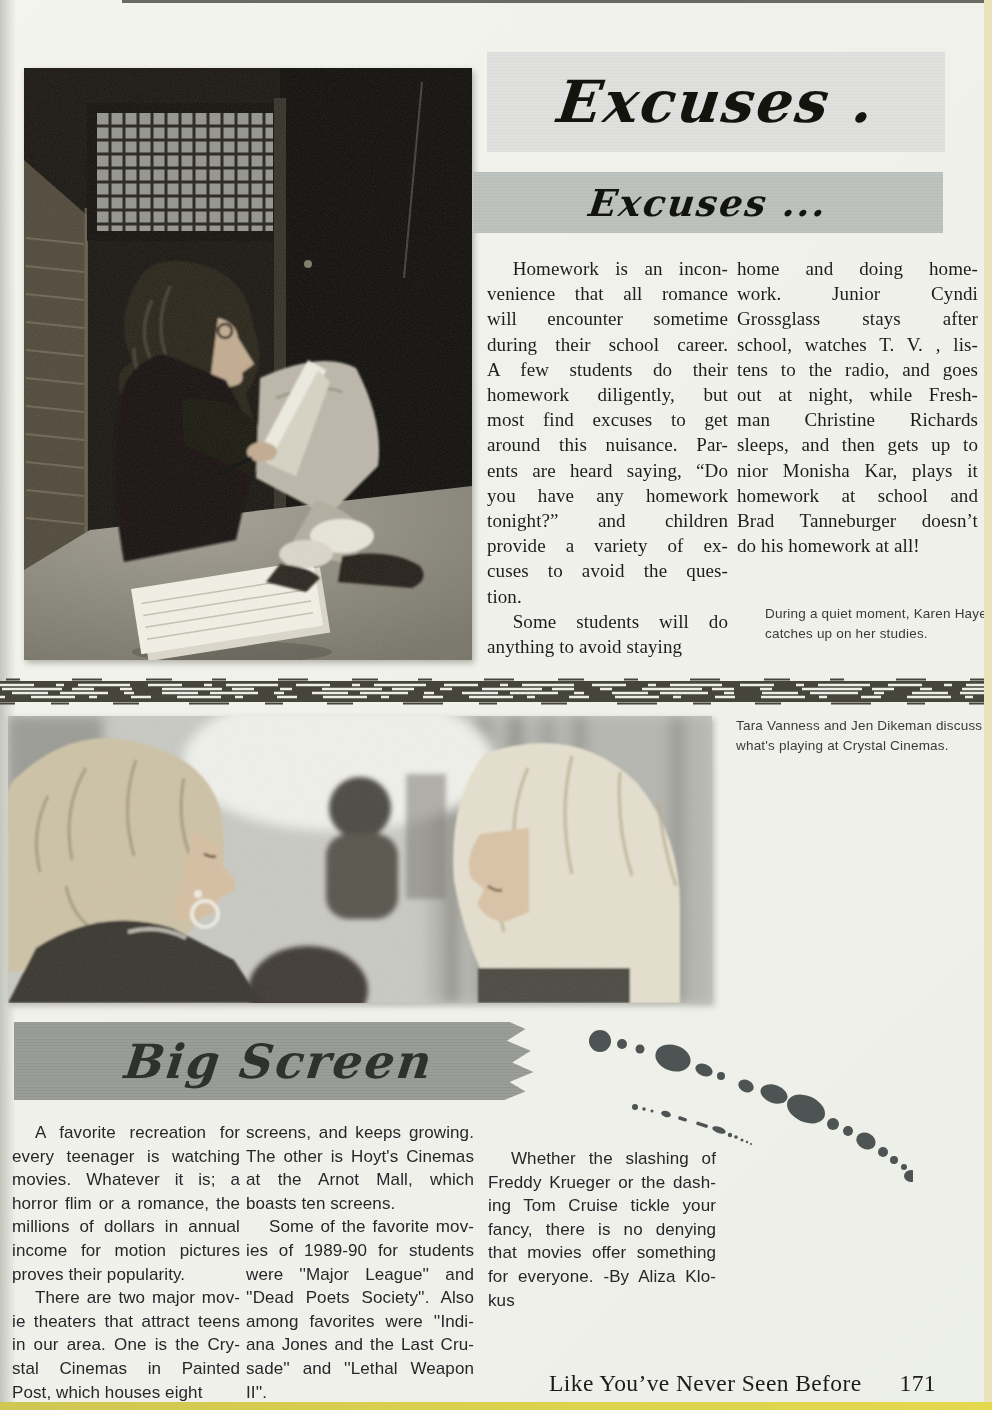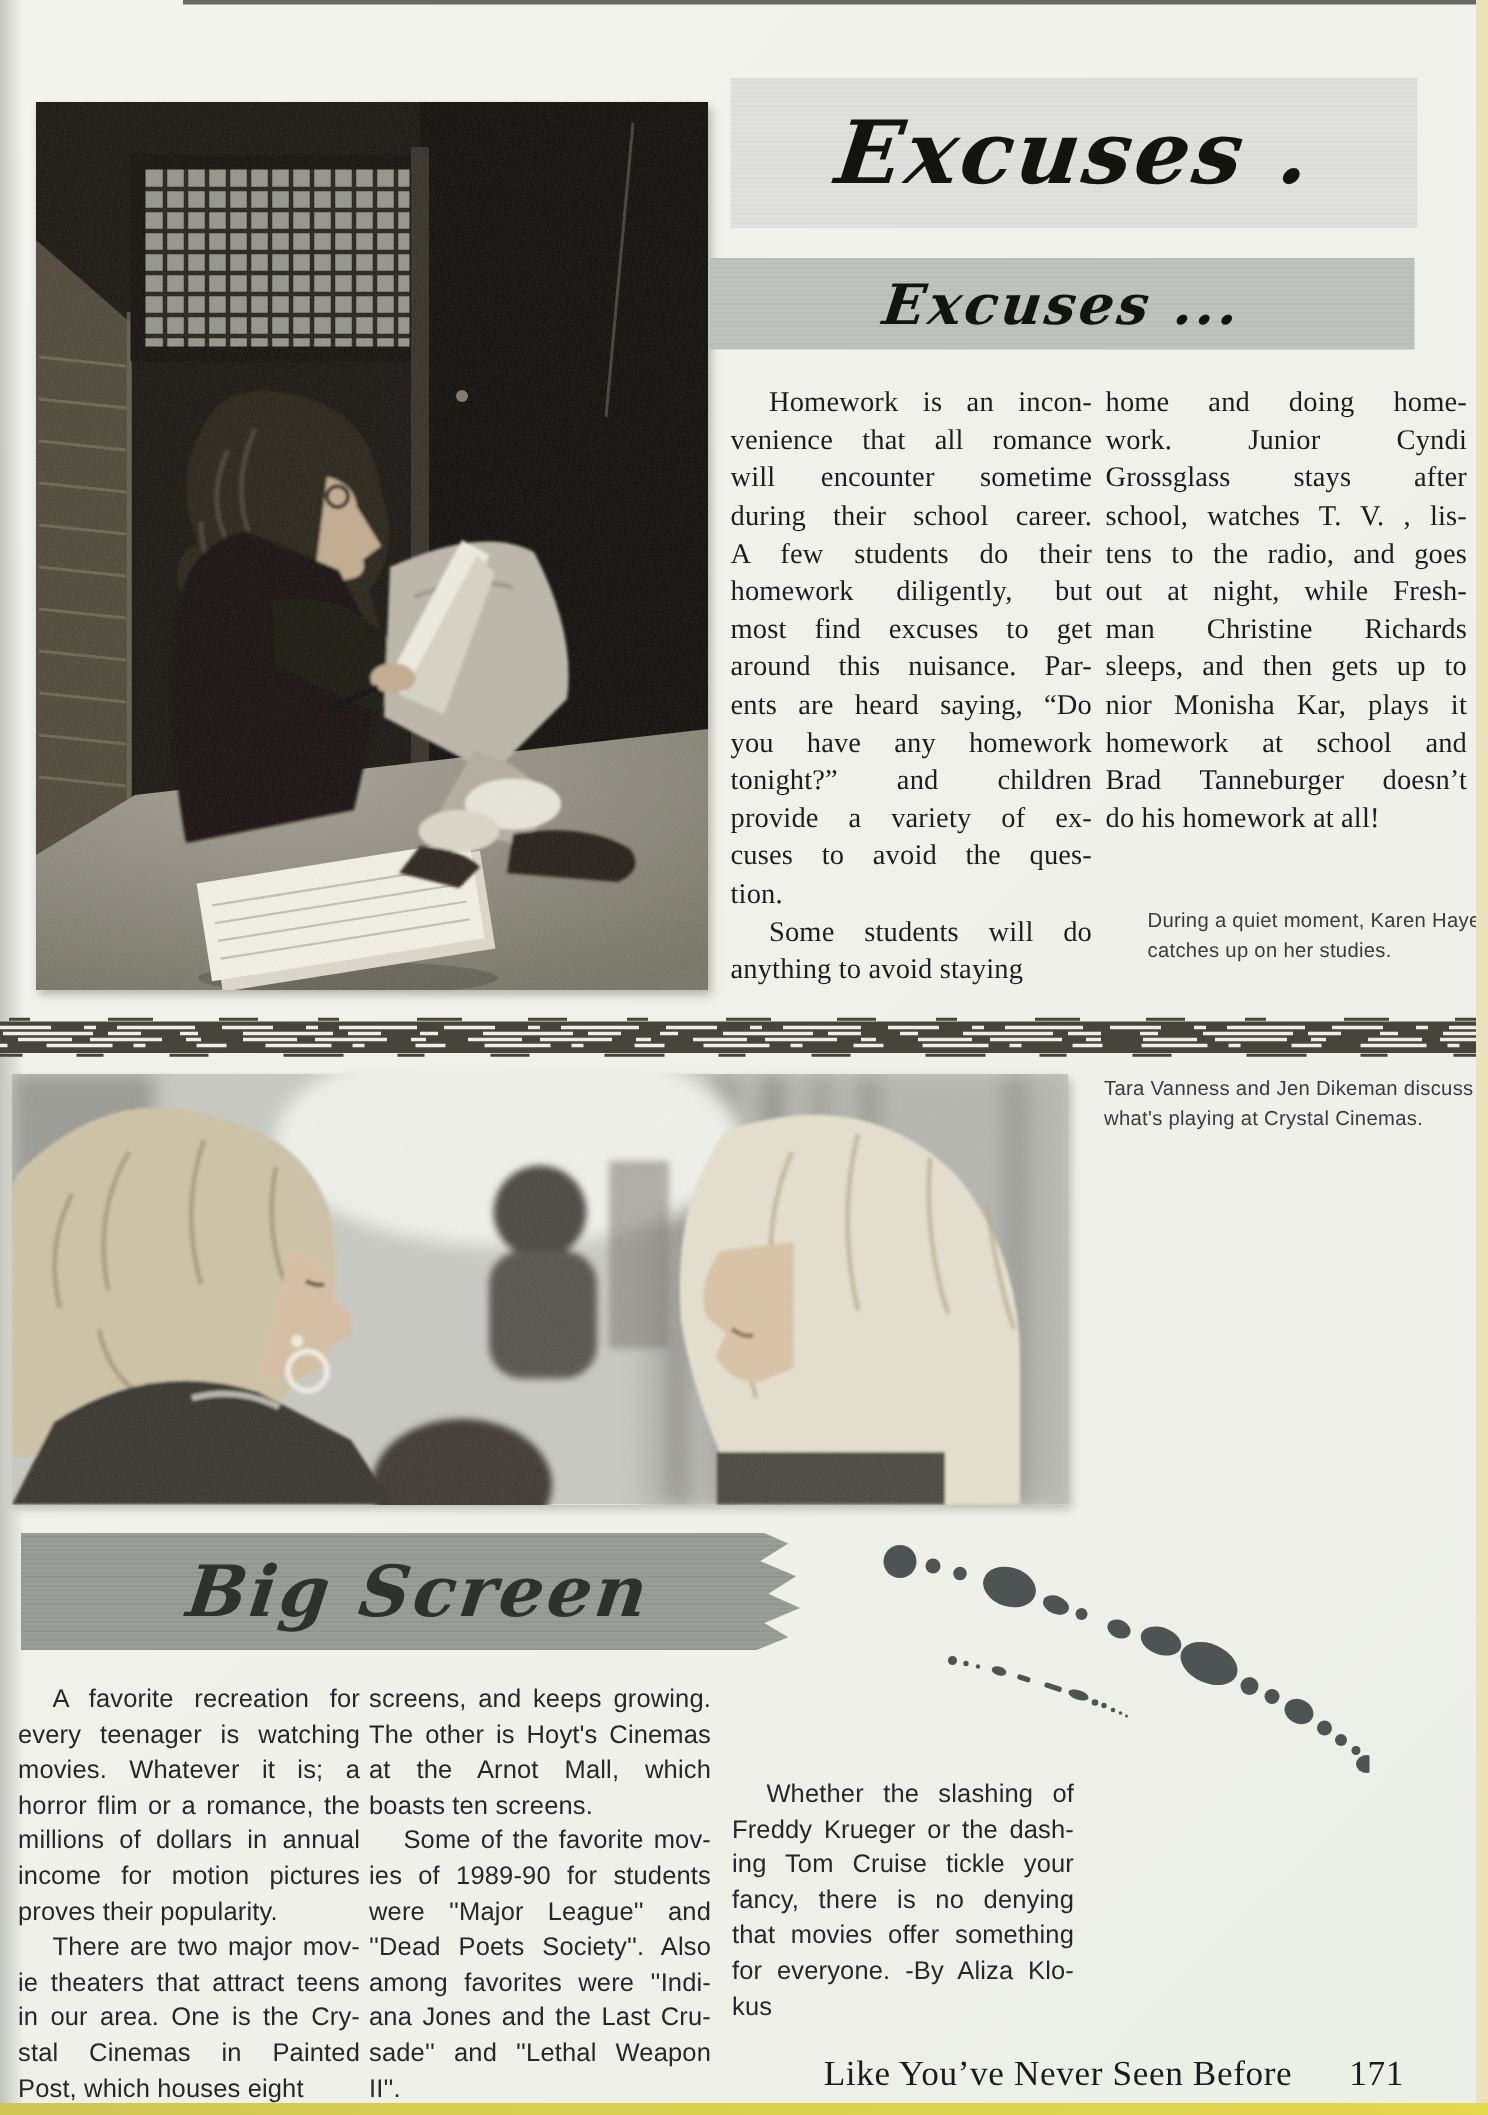--- a/index.html
+++ b/index.html
@@ -44,21 +44,21 @@
   .hw-col1{left:487px;top:256px;width:241px;}
   .hw-col2{left:737px;top:256px;width:241px;}
   .hw-caption{left:737px;top:604px;width:250px;margin-left:28px;}
 
   .divider{left:0;top:676px;width:992px;height:30px;}
 
   .cin-caption{left:736px;top:716px;width:256px;}
 
   .mv-col1{left:12px;top:1121px;width:228px;}
   .mv-col2{left:246px;top:1121px;width:228px;}
-  .mv-col3{left:488px;top:1147px;width:228px;margin-top:37px;}
+  .mv-col3{left:488px;top:1147px;width:228px;}
 
   .footer{right:56px;top:1370px;font-family:"Liberation Serif",serif;font-size:23.5px;
       color:#1b1b1d;letter-spacing:.4px;}
   .footer .pagenum{margin-left:38px;}
 
   
   .photo1{left:24px;top:68px;width:448px;height:592px;box-shadow:2px 3px 6px rgba(60,60,50,.35);}
   .photo2{left:8px;top:716px;width:704px;height:287px;box-shadow:2px 3px 6px rgba(60,60,50,.3);}
   .splat{left:578px;top:1024px;width:335px;height:165px;}
   svg{display:block;}

